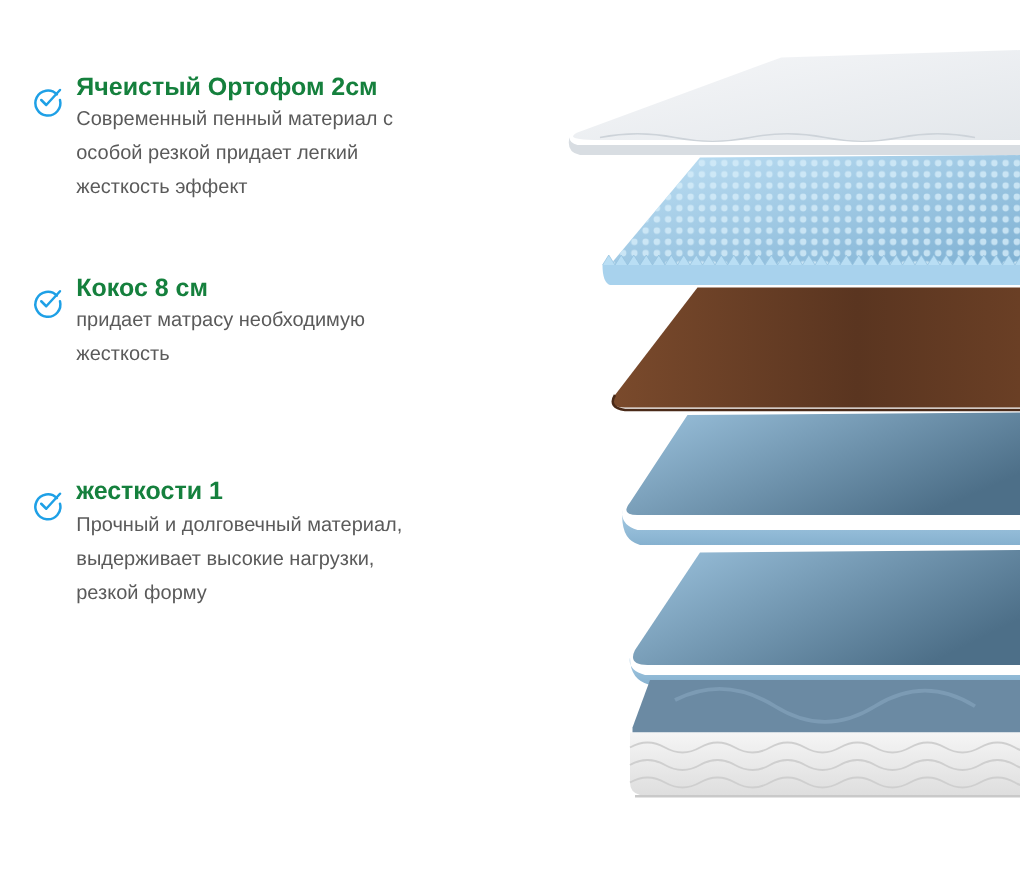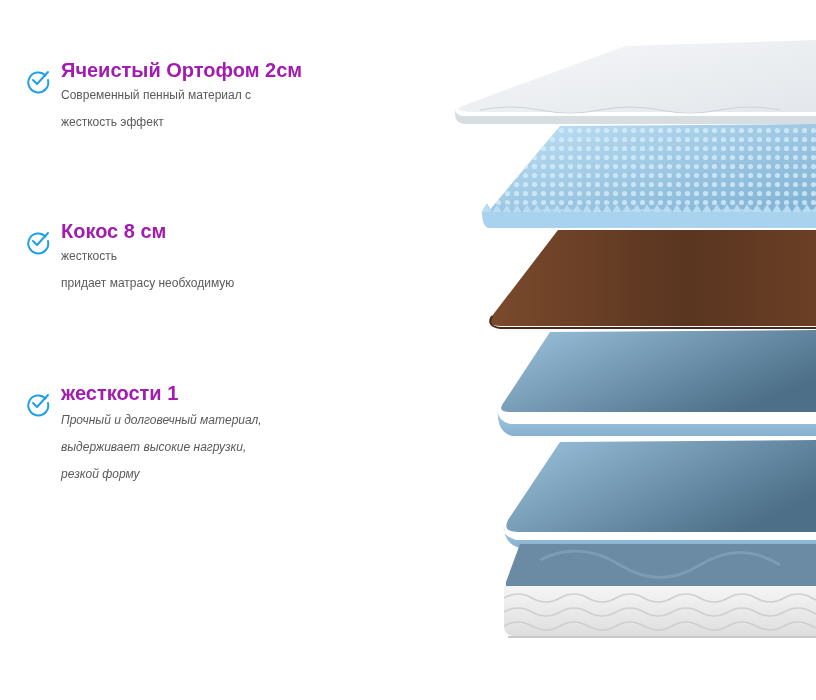--- a/index.html
+++ b/index.html
@@ -3,69 +3,70 @@
   <meta charset="utf-8">
   <style>
     * { box-sizing: border-box; margin: 0; padding: 0; }
     html, body { width: 816px; height: 700px; background: #ffffff; overflow: hidden; }
     body { position: relative; font-family: "Liberation Sans", sans-serif; }
 
     .features { position: absolute; left: 0; top: 0; width: 450px; height: 700px; }
     .feature { position: absolute; left: 24px; width: 420px; }
     .feature .check { position: absolute; left: 0; width: 28px; height: 28px; }
     .feature .text { margin-left: 37px; }
-    .feature .title { font-weight: bold; font-size: 20px; line-height: 24px; color: #a21caf; }
-    .feature .desc { font-size: 12px; line-height: 27px; color: #5a5a5a; }
+    .feature .title { font-weight: bold; font-size: 20px; line-height: 24px; color: #15803d; }
+    .feature .desc { font-size: 16px; line-height: 27px; color: #5a5a5a; }
 
     .mattress { position: absolute; left: 440px; top: 0; width: 376px; height: 700px; }
     .mattress svg { width: 376px; height: 700px; display: block; }
   </style>
 </head>
 <body>
 
 <div class="features">
 
   <div class="feature" style="top:58px;">
     <svg class="check" style="top:8px;" viewBox="0 0 28 28">
       <path d="M21.5 9.5 A10 10 0 1 0 24 14" fill="none" stroke="#1ea0e6" stroke-width="2" stroke-linecap="round"></path>
       <path d="M9 14 L13 18 L24 6" fill="none" stroke="#1ea0e6" stroke-width="2" stroke-linecap="round" stroke-linejoin="round"></path>
     </svg>
     <div class="text">
       <div class="title">Ячеистый Ортофом 2см</div>
       <div class="desc">
         <div>Современный пенный материал с</div>
+        <div>особой резкой придает легкий</div>
         <div>жесткость эффект</div>
       </div>
     </div>
   </div>
 
   <div class="feature" style="top:219px;">
     <svg class="check" style="top:8px;" viewBox="0 0 28 28">
       <path d="M21.5 9.5 A10 10 0 1 0 24 14" fill="none" stroke="#1ea0e6" stroke-width="2" stroke-linecap="round"></path>
       <path d="M9 14 L13 18 L24 6" fill="none" stroke="#1ea0e6" stroke-width="2" stroke-linecap="round" stroke-linejoin="round"></path>
     </svg>
     <div class="text">
       <div class="title">Кокос 8 см</div>
       <div class="desc">
+        <div>придает матрасу необходимую</div>
         <div>жесткость</div>
-        <div>придает матрасу необходимую</div>
       </div>
     </div>
   </div>
 
   <div class="feature" style="top:381px;">
     <svg class="check" style="top:8px;" viewBox="0 0 28 28">
       <path d="M21.5 9.5 A10 10 0 1 0 24 14" fill="none" stroke="#1ea0e6" stroke-width="2" stroke-linecap="round"></path>
       <path d="M9 14 L13 18 L24 6" fill="none" stroke="#1ea0e6" stroke-width="2" stroke-linecap="round" stroke-linejoin="round"></path>
     </svg>
     <div class="text">
       <div class="title">
         <div>жесткости 1</div>
       </div>
-      <div class="desc" style="margin-top:2px;font-style:italic;">
+      <div class="desc" style="margin-top:2px;">
         <div>Прочный и долговечный материал,</div>
         <div>выдерживает высокие нагрузки,</div>
         <div>резкой форму</div>
       </div>
     </div>
   </div>
 
 </div>
 
 <div class="mattress">

